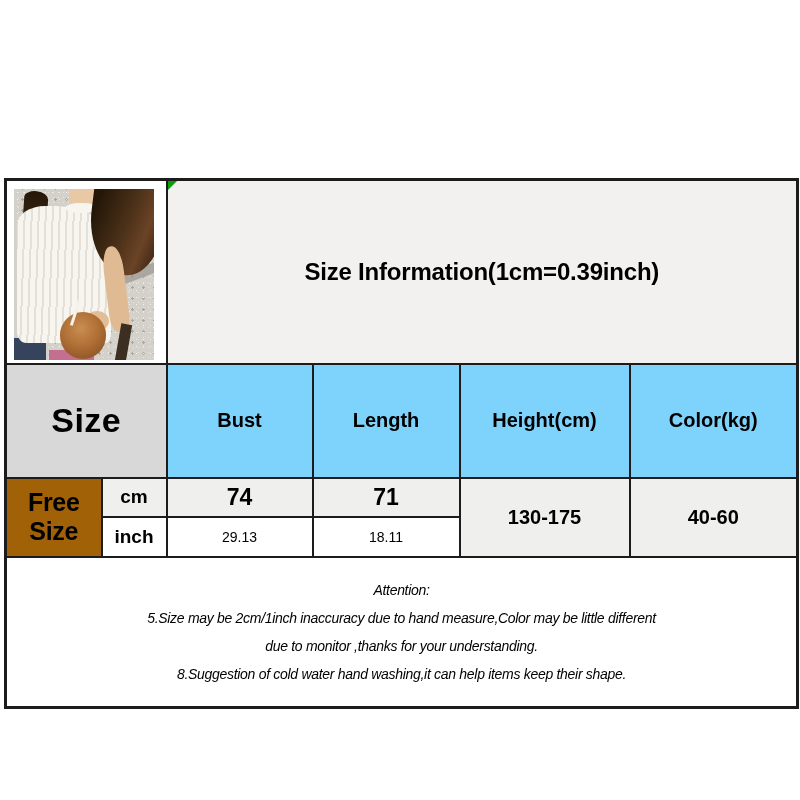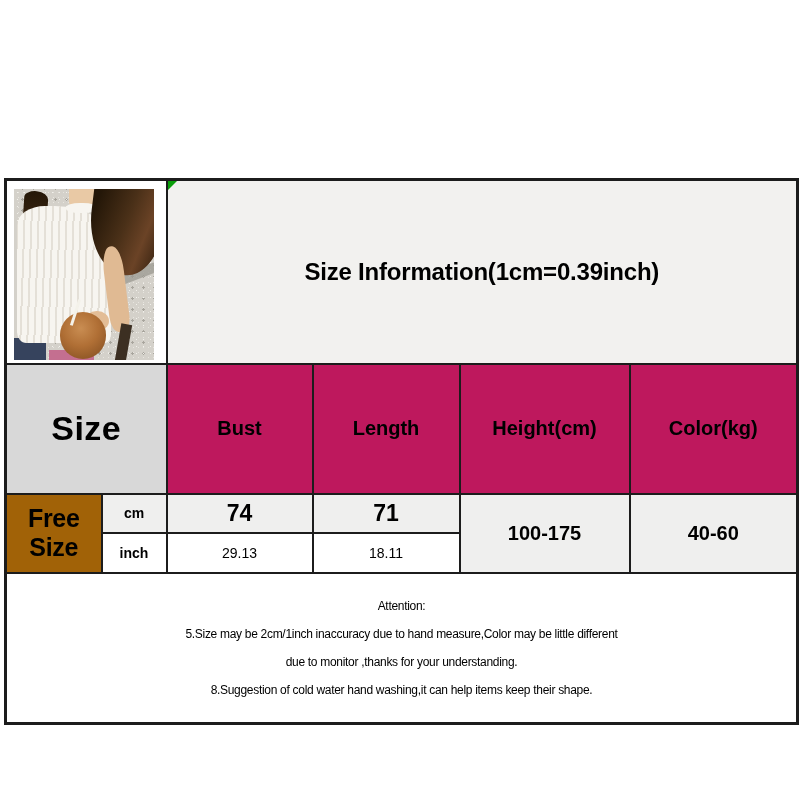--- a/index.html
+++ b/index.html
@@ -5,44 +5,44 @@
   html,body{margin:0;padding:0;background:#ffffff;}
   .canvas{position:relative;width:800px;height:800px;background:#ffffff;overflow:hidden;
           font-family:"Liberation Sans","DejaVu Sans",sans-serif;color:#000;}
   .sheet{position:absolute;left:4px;top:133px;margin-top:45px;}
   table.size-chart{border-collapse:collapse;table-layout:fixed;width:792px;border:3px solid #1c1c1c;}
   table.size-chart td{border:2px solid #1c1c1c;text-align:center;vertical-align:middle;
           padding:0;overflow:hidden;}
 
   
   tr.row-top{height:184px;}
-  tr.row-head{height:130px;}
+  tr.row-head{height:114px;}
   tr.row-cm{height:39px;}
   tr.row-inch{height:40px;}
   tr.row-note{height:151px;}
 
   
   td.photo-cell{background:#ffffff;vertical-align:top;}
   td.banner-cell{background:#f2f1ef;position:relative;}
   .banner-title{font-size:24px;font-weight:bold;letter-spacing:-0.2px;}
   .corner-flag{position:absolute;top:0;left:0;width:0;height:0;
                border-top:9px solid #0a9e0a;border-right:9px solid transparent;}
 
-  td.hdr{background:#be185d;font-weight:bold;font-size:20px;}
+  td.hdr{background:#7dd3fc;font-weight:bold;font-size:20px;}
   td.hdr-size{background:#d8d8d8;font-weight:bold;font-size:34px;letter-spacing:0.5px;}
   td.freesize{background:#a16207;font-weight:bold;font-size:25px;letter-spacing:-0.3px;}
-  td.unit{font-weight:bold;font-size:14px;}
+  td.unit{font-weight:bold;font-size:19px;}
   td.cell-lt{background:#efefee;}
   td.cell-wt{background:#ffffff;border-radius:13px;}
   td.val-b{font-weight:bold;font-size:23px;}
   td.val-n{font-weight:400;font-size:14px;}
   td.range{background:#efefee;font-weight:bold;font-size:20px;}
 
   td.attention-cell{background:#ffffff;text-align:left;vertical-align:top;padding:2px 0 0 5px;}
-  .note-line{font-size:12px;line-height:28px;letter-spacing:-0.3px;white-space:nowrap;font-weight:400;}
+  .note-line{font-size:14px;line-height:28px;letter-spacing:-0.3px;white-space:nowrap;font-weight:400;font-style:italic;}
 
   
   .photo{position:relative;width:140px;height:171px;margin:6px 0 0 7px;overflow:hidden;}
   .photo *{position:absolute;}
   .p-bg{left:0;top:0;right:0;bottom:0;background-color:#d4d1ca;
         background-image:radial-gradient(#f2f1ec 18%,transparent 19%),
                          radial-gradient(#a8a59d 14%,transparent 15%),
                          radial-gradient(#e7e5df 16%,transparent 17%);
         background-size:7px 7px,11px 11px,5px 5px;background-position:0 0,3px 5px,2px 1px;}
   .p-band{left:50%;top:44%;width:95%;height:10px;background:#9b9890;opacity:.75;transform:rotate(-21deg);}
@@ -115,21 +115,21 @@
         <td class="hdr">Length</td>
         <td class="hdr">Height(cm)</td>
         <td class="hdr">Color(kg)</td>
       </tr>
 
       <tr class="row-cm">
         <td class="freesize" rowspan="2">Free Size</td>
         <td class="unit cell-lt">cm</td>
         <td class="val-b cell-lt">74</td>
         <td class="val-b cell-lt">71</td>
-        <td class="range" rowspan="2">100-175</td>
+        <td class="range" rowspan="2">130-175</td>
         <td class="range" rowspan="2">40-60</td>
       </tr>
 
       <tr class="row-inch">
         <td class="unit cell-wt">inch</td>
         <td class="val-n cell-wt">29.13</td>
         <td class="val-n cell-wt">18.11</td>
       </tr>
 
       <tr class="row-note">

